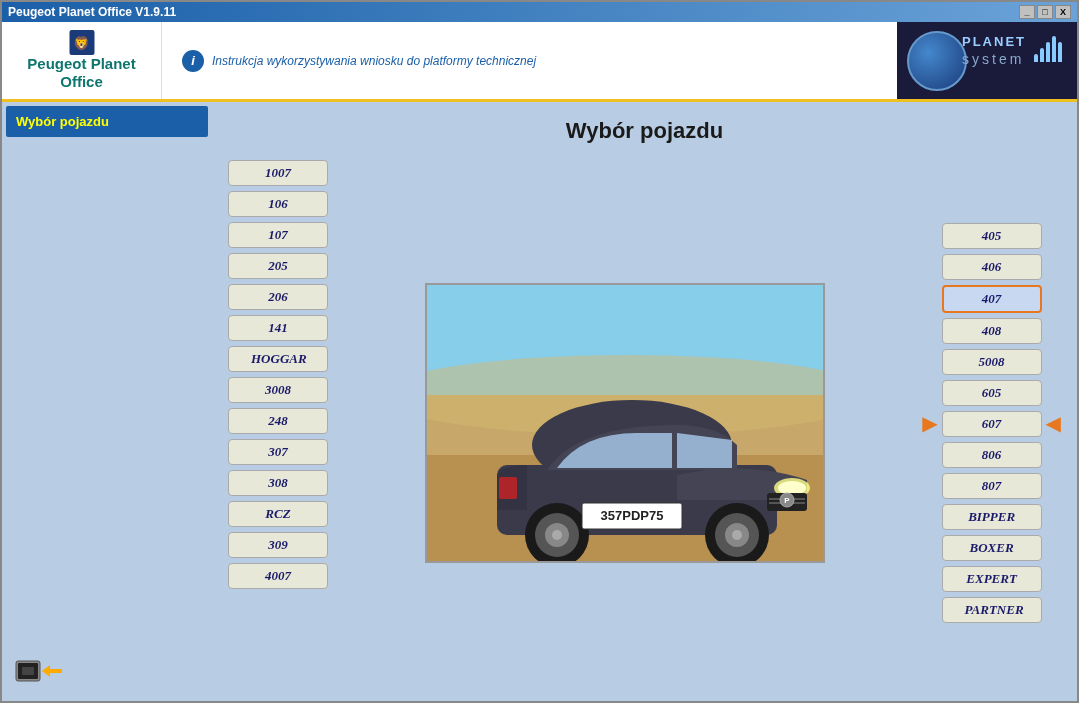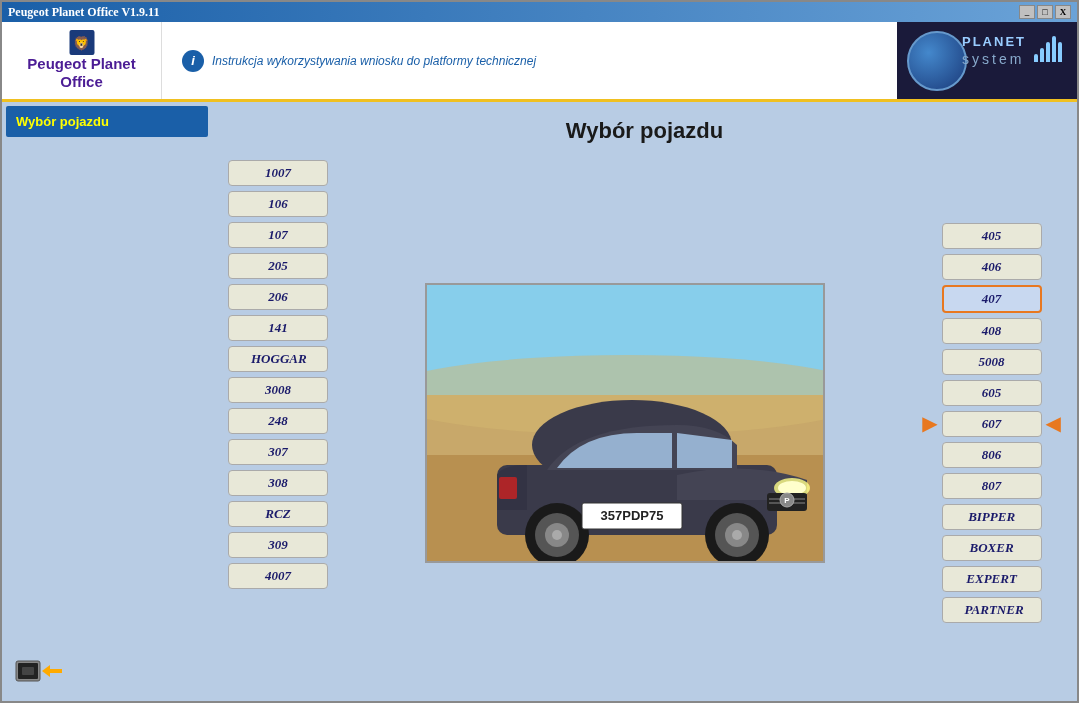--- a/index.html
+++ b/index.html
@@ -17,21 +17,20 @@
       background: linear-gradient(to right, #1a5fa8, #6ba3d8);
       color: white;
       font-size: 12px;
       font-weight: bold;
       padding: 3px 6px;
       display: flex;
       justify-content: space-between;
       align-items: center;
       height: 20px;
       flex-shrink: 0;
-      font-family: Liberation Serif, serif;
     }
     .title-bar-controls {
       display: flex;
       gap: 2px;
     }
     .title-btn {
       width: 16px;
       height: 14px;
       background: #c0c0c0;
       border: 1px solid #888;
@@ -62,21 +61,21 @@
       padding: 8px;
       border-right: 1px solid #ddd;
     }
     .peugeot-lion {
       width: 48px;
       height: 48px;
     }
     .header-brand-text {
       font-size: 15px;
       font-weight: bold;
-      color: #4c1d95;
+      color: #0f766e;
       line-height: 1.2;
       text-align: center;
     }
     .header-info {
       flex: 1;
       display: flex;
       align-items: center;
       padding: 0 20px;
       gap: 8px;
     }

